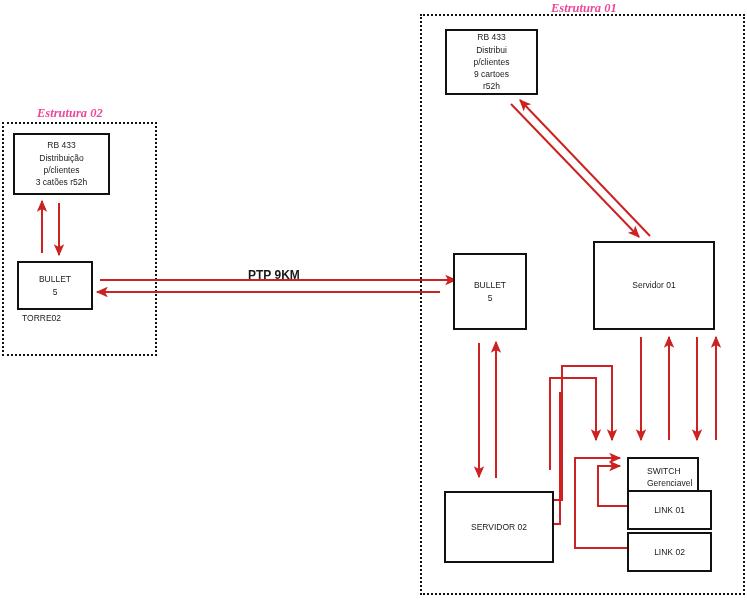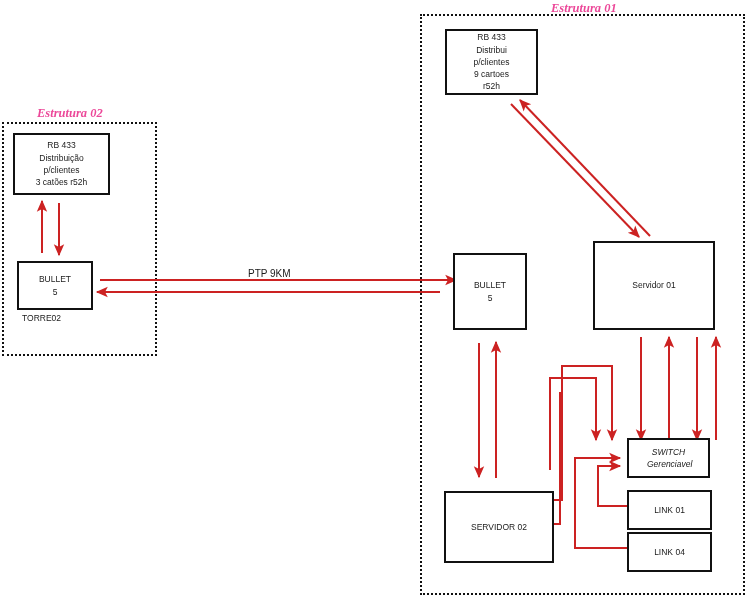--- a/index.html
+++ b/index.html
@@ -11,21 +11,21 @@
     font-size:12.5px;font-family:"Liberation Serif",serif;white-space:nowrap;
   }
   .zone{position:absolute;border:2px dotted #111;box-sizing:border-box;background:transparent;}
   .nodebox{
     position:absolute;box-sizing:border-box;border:2px solid #111;background:#fff;
     display:flex;align-items:center;justify-content:center;text-align:center;
     font-size:8.5px;color:#1a1a1a;line-height:1.45;padding:18px;
   }
   .nodebox .lines{width:100%;}
   .caption{position:absolute;font-size:8.5px;color:#1a1a1a;white-space:nowrap;}
-  .linklabel{position:absolute;font-size:10px;color:#1a1a1a;white-space:nowrap;}
+  .linklabel{position:absolute;font-size:12px;color:#1a1a1a;white-space:nowrap;font-weight:bold;}
 </style>
 </head>
 <body>
 
 <div id="canvas">
 
   <div class="zone" style="left:2px;top:122px;width:155px;height:234px;"></div>
   <div class="zone" style="left:420px;top:14px;width:325px;height:581px;"></div>
 
   <div class="zone-title" style="left:37px;top:106px;">Estrutura 02</div>
@@ -104,36 +104,36 @@
       <div>Servidor 01</div>
     </div>
   </div>
 
   <div class="nodebox" style="left:444px;top:491px;width:110px;height:72px;">
     <div class="lines">
       <div>SERVIDOR 02</div>
     </div>
   </div>
 
-  <div class="nodebox" style="left:627px;top:438px;width:83px;height:38px;font-style:italic;">
+  <div class="nodebox" style="left:627px;top:457px;width:72px;height:38px;">
     <div class="lines">
       <div>SWITCH</div>
       <div>Gerenciavel</div>
     </div>
   </div>
 
   <div class="nodebox" style="left:627px;top:490px;width:85px;height:32px;">
     <div class="lines">
       <div>LINK 01</div>
     </div>
   </div>
 
   <div class="nodebox" style="left:627px;top:532px;width:85px;height:33px;">
     <div class="lines">
-      <div>LINK 04</div>
+      <div>LINK 02</div>
     </div>
   </div>
 
   <div class="caption" style="left:22px;top:313px;">TORRE02</div>
 
   <div class="linklabel" style="left:248px;top:268px;">PTP 9KM</div>
 
 </div>
 
 </body></html>

